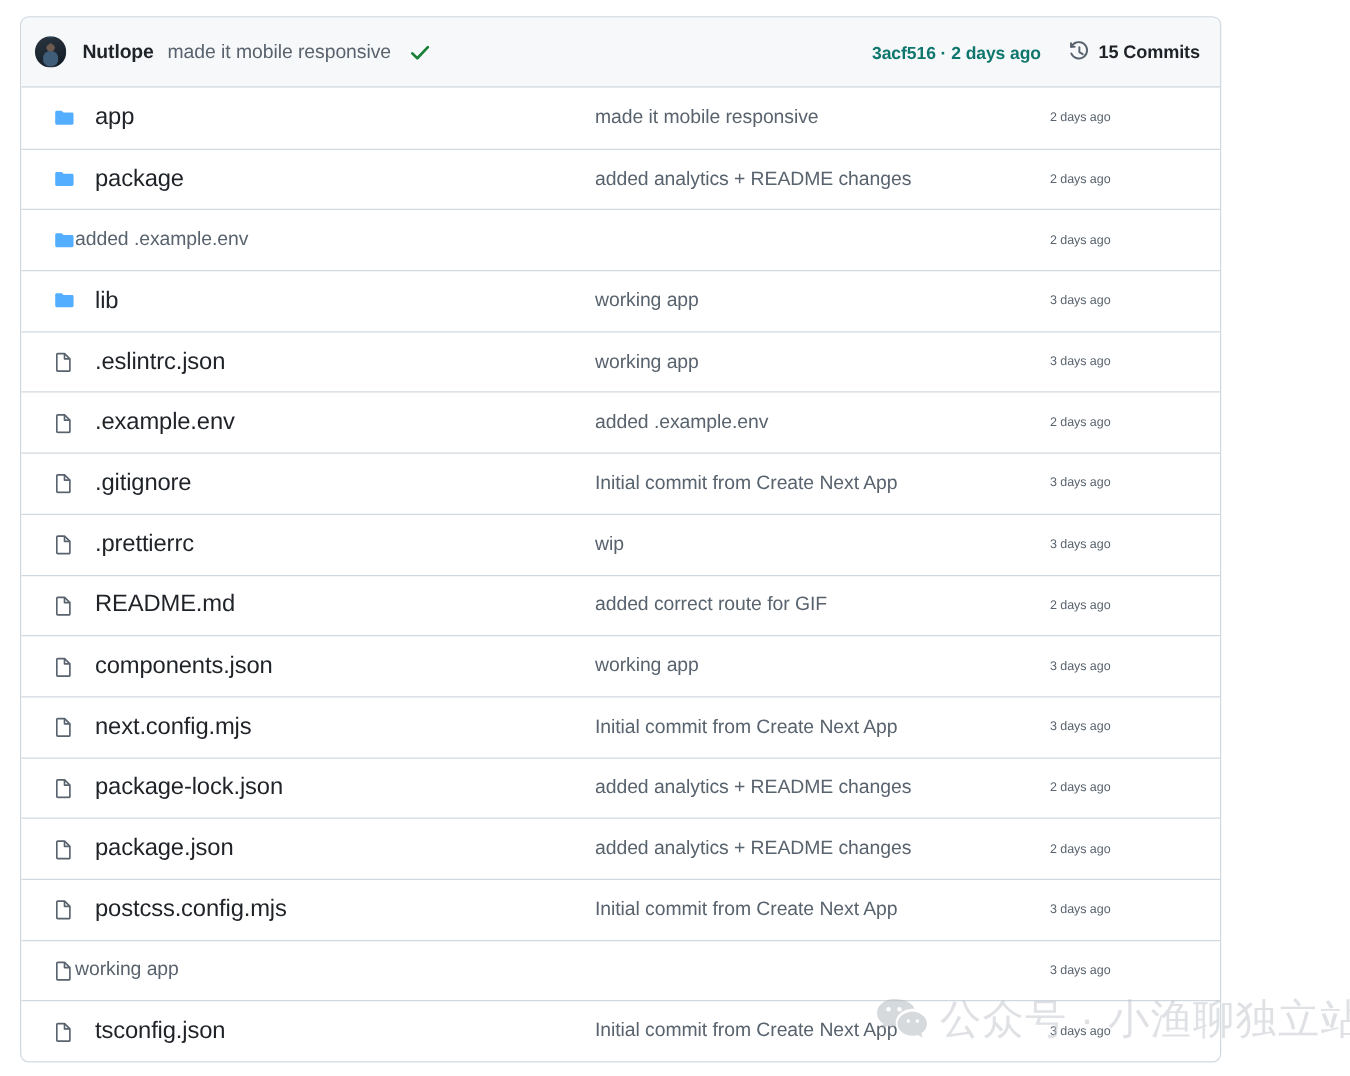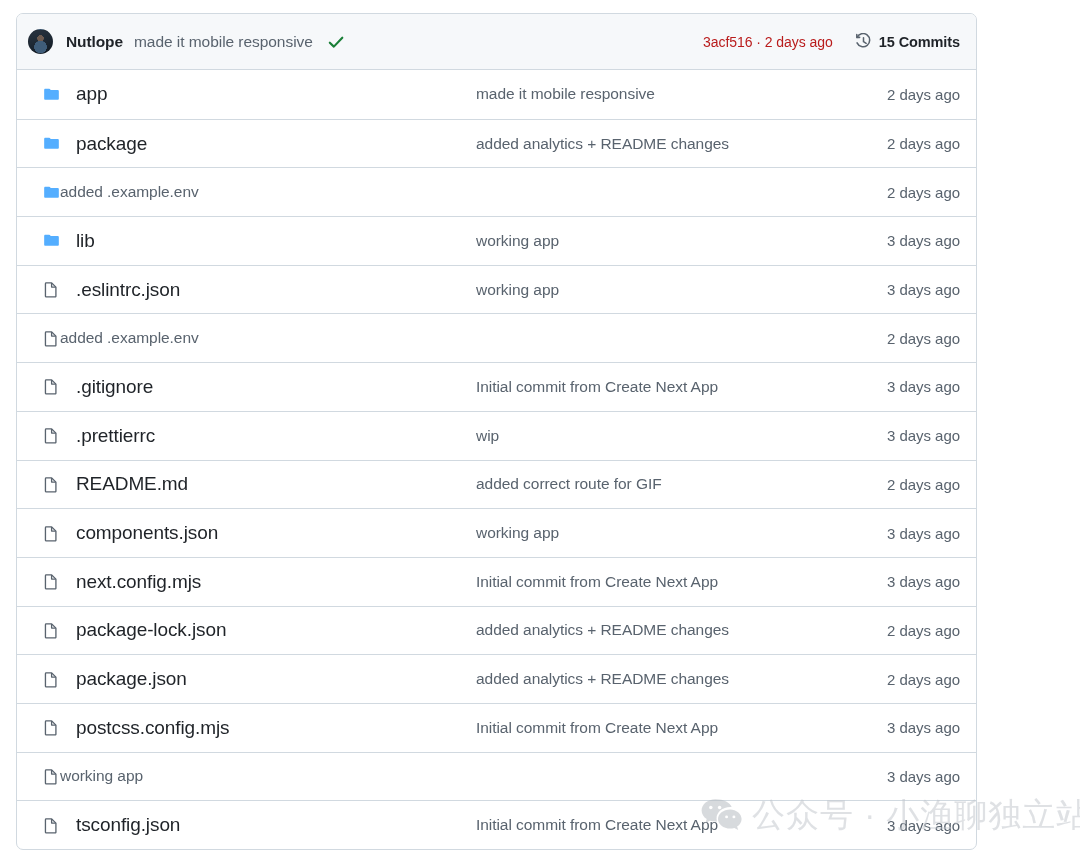--- a/index.html
+++ b/index.html
@@ -75,22 +75,23 @@
     margin-left: 14px;
     display: flex;
     align-items: center;
     color: #1a7f37;
   }
 
   .header-spacer { flex: 1 1 auto; }
 
   .commit-sha-date {
     font-size: 14px;
-    color: #b91c1c;
+    color: #0f766e;
     letter-spacing: -0.05px;
+    font-weight: bold;
   }
 
   .commit-count {
     display: flex;
     align-items: center;
     margin-left: 22px;
     color: #1f2328;
   }
 
   .history-icon {
@@ -147,22 +148,22 @@
     color: #59636e;
     letter-spacing: -0.05px;
     white-space: nowrap;
     overflow: hidden;
     text-overflow: ellipsis;
   }
 
   .row-time {
     flex: 0 0 auto;
     width: 120px;
-    text-align: right;
-    font-size: 15px;
+    text-align: left;
+    font-size: 10px;
     color: #59636e;
     letter-spacing: -0.05px;
   }
 
   
   .watermark {
     position: absolute;
     left: 700px;
     top: 793px;
     display: flex;
@@ -275,20 +276,21 @@
           <span class="row-message">working app</span>
           <span class="row-time">3 days ago</span>
         </div>
         <div class="file-row">
           <span class="row-icon">
             <svg width="17" height="17" viewBox="0 0 16 16" fill="none" aria-hidden="true">
               <path d="M3.05 1.75h5.1l4.0 4.0v8.5a.75.75 0 0 1-.75.75H3.05a.75.75 0 0 1-.75-.75V2.5a.75.75 0 0 1 .75-.75z" stroke="#59636e" stroke-width="1.25" stroke-linejoin="round"></path>
               <path d="M8.1 1.9v3.85h3.85" stroke="#59636e" stroke-width="1.25" stroke-linejoin="round"></path>
             </svg>
           </span>
+          <span class="row-name">.example.env</span>
           <span class="row-message">added .example.env</span>
           <span class="row-time">2 days ago</span>
         </div>
         <div class="file-row">
           <span class="row-icon">
             <svg width="17" height="17" viewBox="0 0 16 16" fill="none" aria-hidden="true">
               <path d="M3.05 1.75h5.1l4.0 4.0v8.5a.75.75 0 0 1-.75.75H3.05a.75.75 0 0 1-.75-.75V2.5a.75.75 0 0 1 .75-.75z" stroke="#59636e" stroke-width="1.25" stroke-linejoin="round"></path>
               <path d="M8.1 1.9v3.85h3.85" stroke="#59636e" stroke-width="1.25" stroke-linejoin="round"></path>
             </svg>
           </span>

